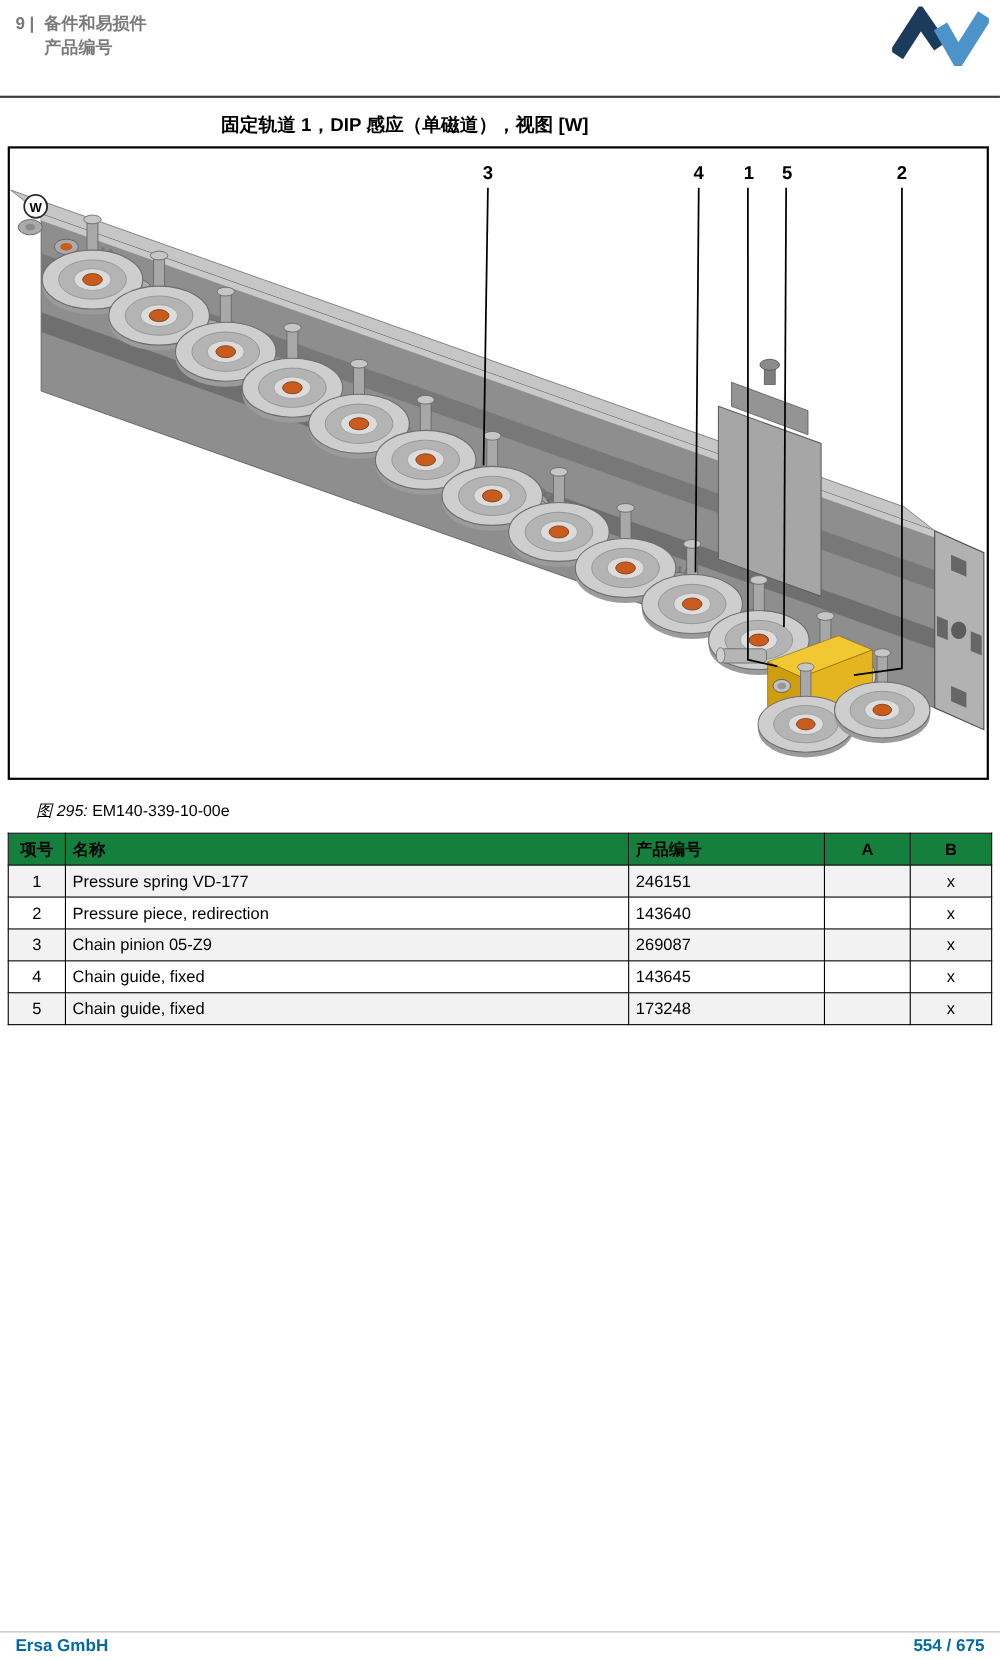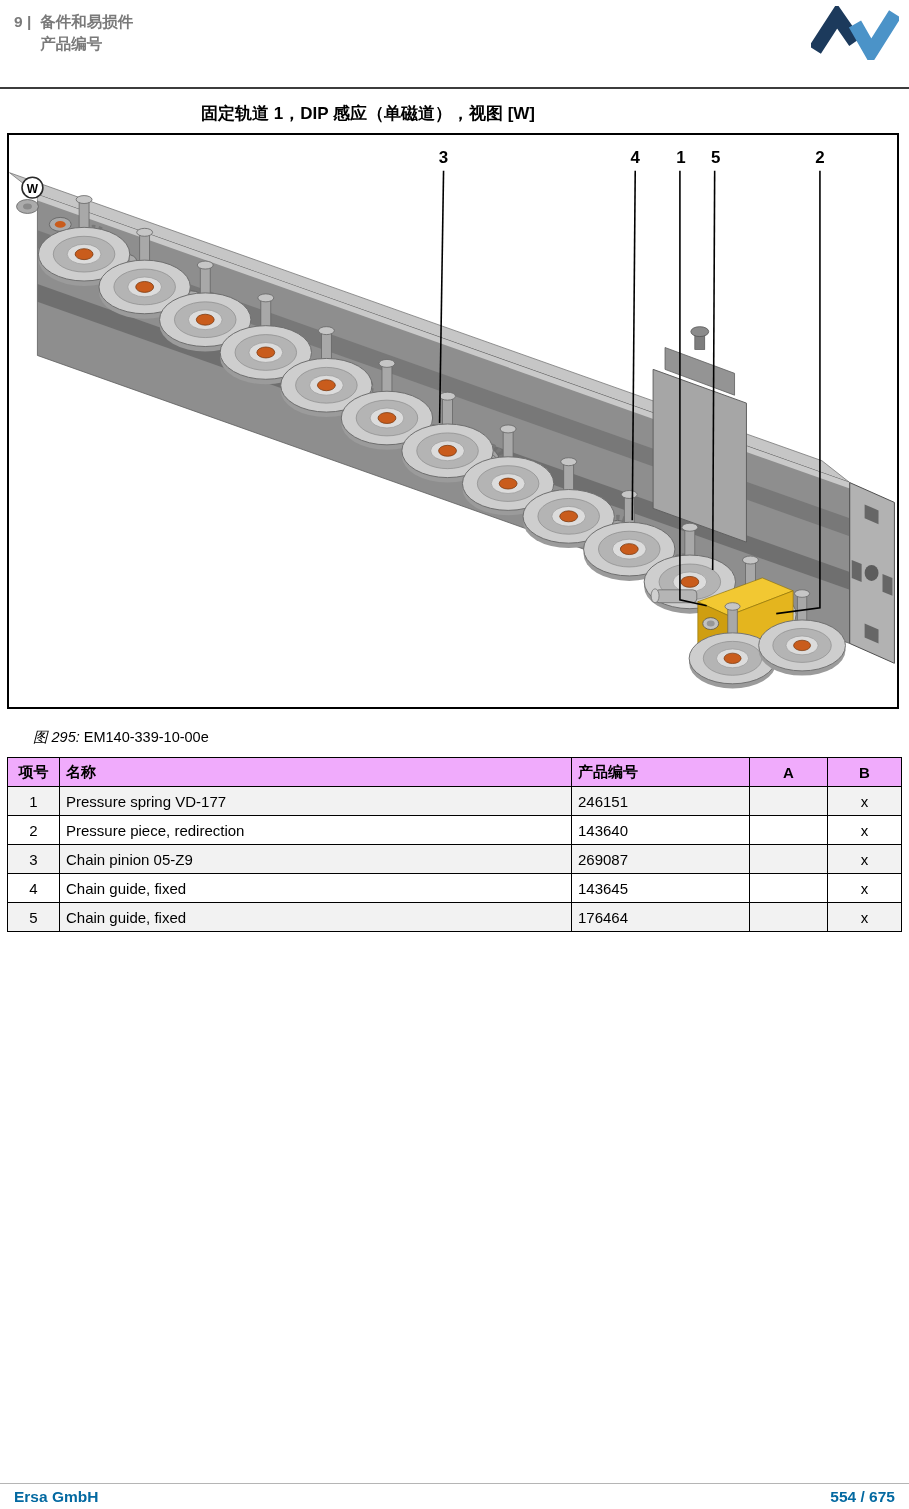--- a/index.html
+++ b/index.html
@@ -24,21 +24,21 @@
   .drawing-text{font-family:"Liberation Sans","DejaVu Sans",sans-serif;font-weight:bold;}
 
   .caption{position:absolute;top:728px;left:9px;font-size:14.5px;}
   .caption .lbl{font-style:italic;margin-left:24px;}
 
   
   .parts-table{position:absolute;top:757px;left:7px;width:894px;
     border-collapse:collapse;font-size:15px;table-layout:fixed;}
   .parts-table th,.parts-table td{border:1px solid #000;padding:3px 6px;height:22px;
     overflow:hidden;white-space:nowrap;}
-  .parts-table th{background:#f0abfc;text-align:left;font-weight:bold;}
+  .parts-table th{background:#15803d;text-align:left;font-weight:bold;}
   .parts-table tbody tr:nth-child(odd){background:#f2f2f2;}
   .parts-table .center{text-align:center;}
 
   
   .footer-rule{position:absolute;top:1483px;left:0;width:909px;border-top:1px solid #b5b5b5;}
   .doc-footer{position:absolute;top:1488px;left:14px;width:881px;display:flex;
     justify-content:space-between;align-items:flex-start;
     color:#0369a1;font-weight:bold;font-size:15.5px;}
   .doc-footer .center-part{position:absolute;left:50%;transform:translateX(-50%);white-space:nowrap;}
 </style>
@@ -252,21 +252,21 @@
       <tr>
         <td class="center">4</td>
         <td>Chain guide, fixed</td>
         <td>143645</td>
         <td class="center"></td>
         <td class="center">x</td>
       </tr>
       <tr>
         <td class="center">5</td>
         <td>Chain guide, fixed</td>
-        <td>176464</td>
+        <td>173248</td>
         <td class="center"></td>
         <td class="center">x</td>
       </tr>
     </tbody>
   </table>
 
   <div class="footer-rule"></div>
   <div class="doc-footer">
     <span>Ersa GmbH</span>
     <span>554 / 675</span>

